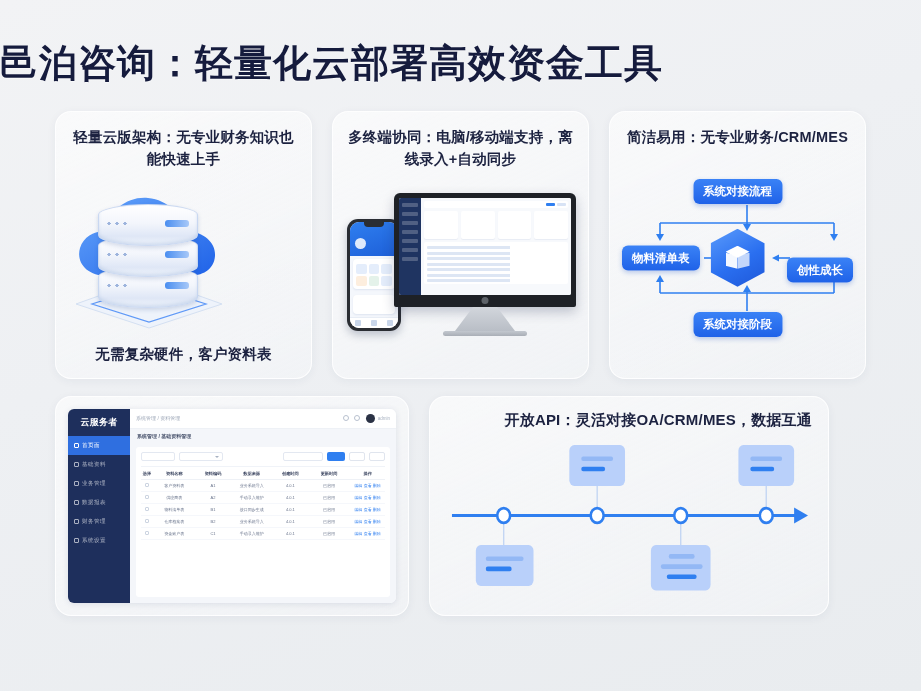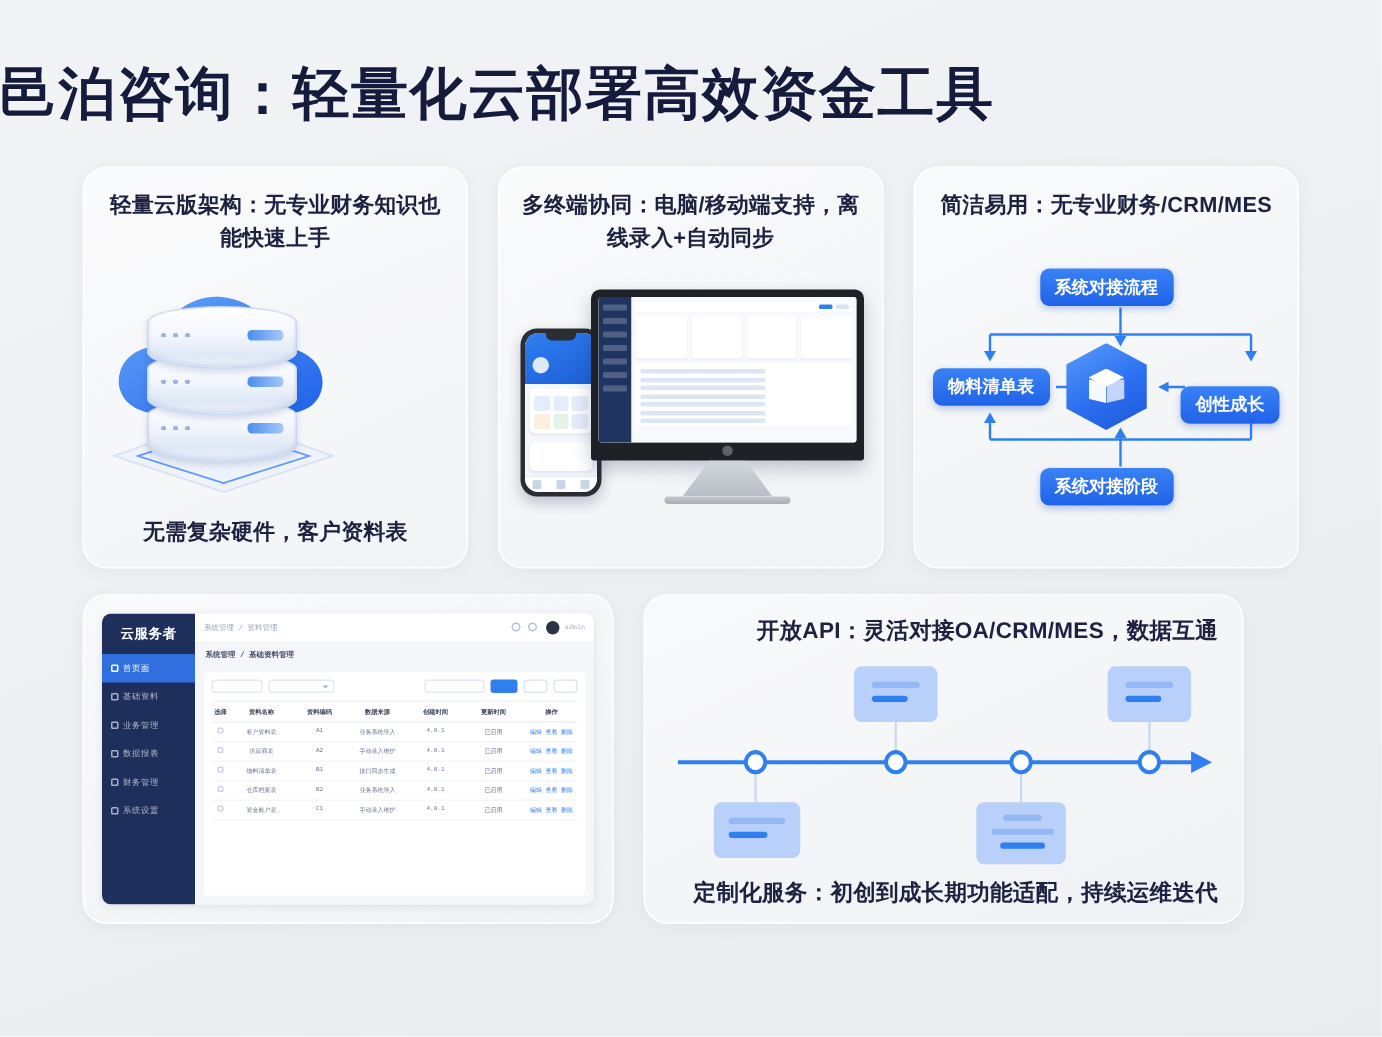--- a/index.html
+++ b/index.html
@@ -130,21 +130,21 @@
   .cube .f1 { left:0; top:7px; width:12px; height:16px; background:rgba(255,255,255,.95);
     clip-path:polygon(0 0,100% 18%,100% 100%,0 82%); }
   .cube .f2 { right:0; top:7px; width:12px; height:16px; background:rgba(255,255,255,.72);
     clip-path:polygon(0 18%,100% 0,100% 82%,0 100%); }
   .cube .f3 { left:0; top:0; width:24px; height:12px; background:#fff;
     clip-path:polygon(50% 0,100% 50%,50% 100%,0 50%); }
   .flow svg { position:absolute; left:0; top:0; width:250px; height:158px; pointer-events:none; }
 
   
   .bottom-row { display:flex; gap:20px; padding:17px 55px 0 55px; }
-  .card-bl { width:354px; height:220px; padding:12px;font-family:Liberation Mono, monospace; }
+  .card-bl { width:354px; height:220px; padding:12px; }
   .card-br { width:400px; height:220px; padding:14px 16px; display:flex; flex-direction:column; }
 
   
   .dash { width:100%; height:100%; background:#fff; border-radius:6px; overflow:hidden;
     display:flex; box-shadow:0 1px 6px rgba(40,60,110,.12); }
   .dash-side { width:62px; background:#1e2f5c; padding-top:0; }
   .dash-logo { height:27px; display:flex; align-items:center; justify-content:center;
     color:#fff; font-size:9px; font-weight:700; letter-spacing:.3px; }
   .dash-mi { display:flex; align-items:center; gap:3px; height:19px; padding-left:6px;
     font-size:5.5px; color:rgba(255,255,255,.62); }
@@ -487,15 +487,14 @@
           <rect x="40" y="115" width="26" height="4" rx="2" fill="#2f7ff0"></rect>
         </g>
         <g>
           <rect class="node-card" x="206" y="96" width="60" height="40" rx="5"></rect>
           <rect class="node-line" x="224" y="104" width="26" height="4" rx="2"></rect>
           <rect class="node-line" x="216" y="113" width="42" height="4" rx="2"></rect>
           <rect x="222" y="122" width="30" height="4" rx="2" fill="#2f7ff0"></rect>
         </g>
       </svg>
     </div>
-    <div class="tl-caption">定制化服务：初创到成长期功能适配，持续运维迭代</div>
   </div>
 </div>
 
 </body></html>

